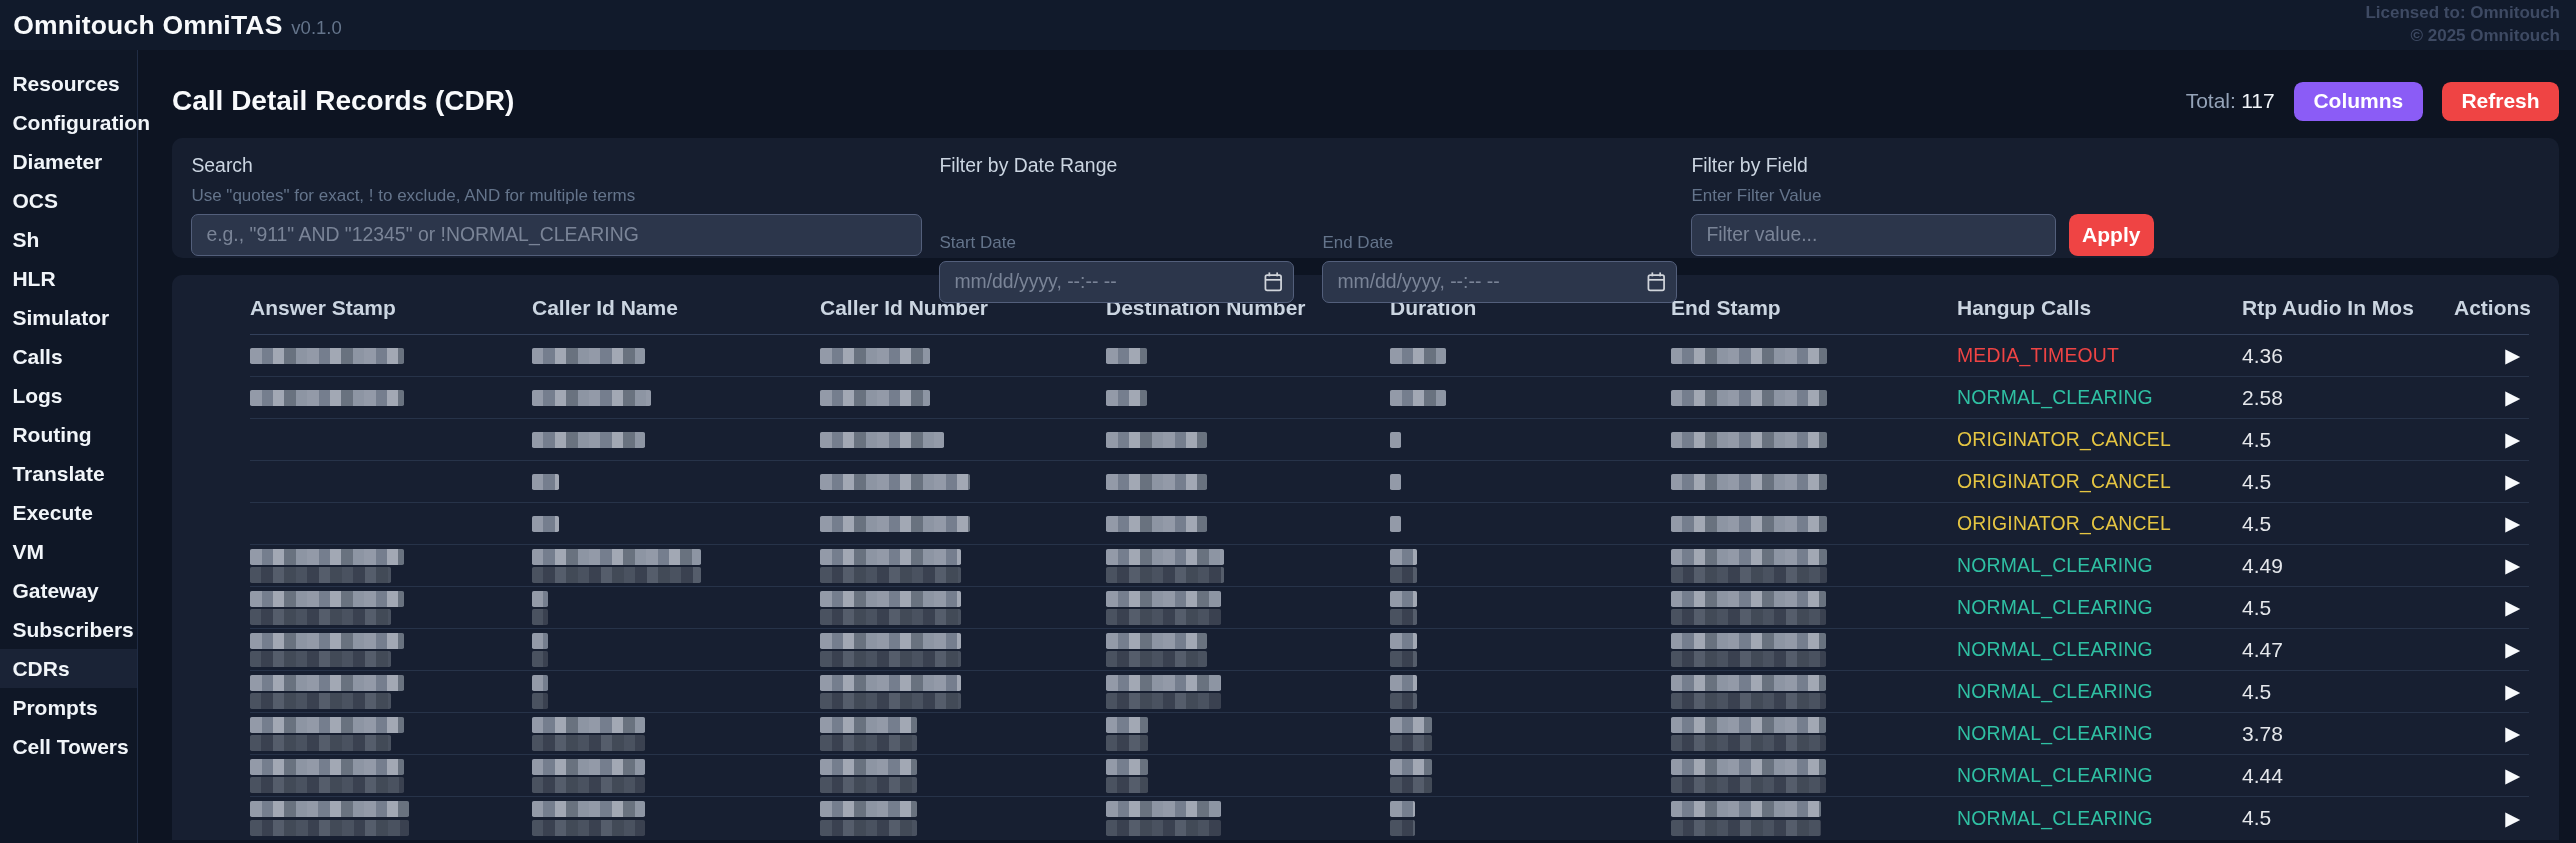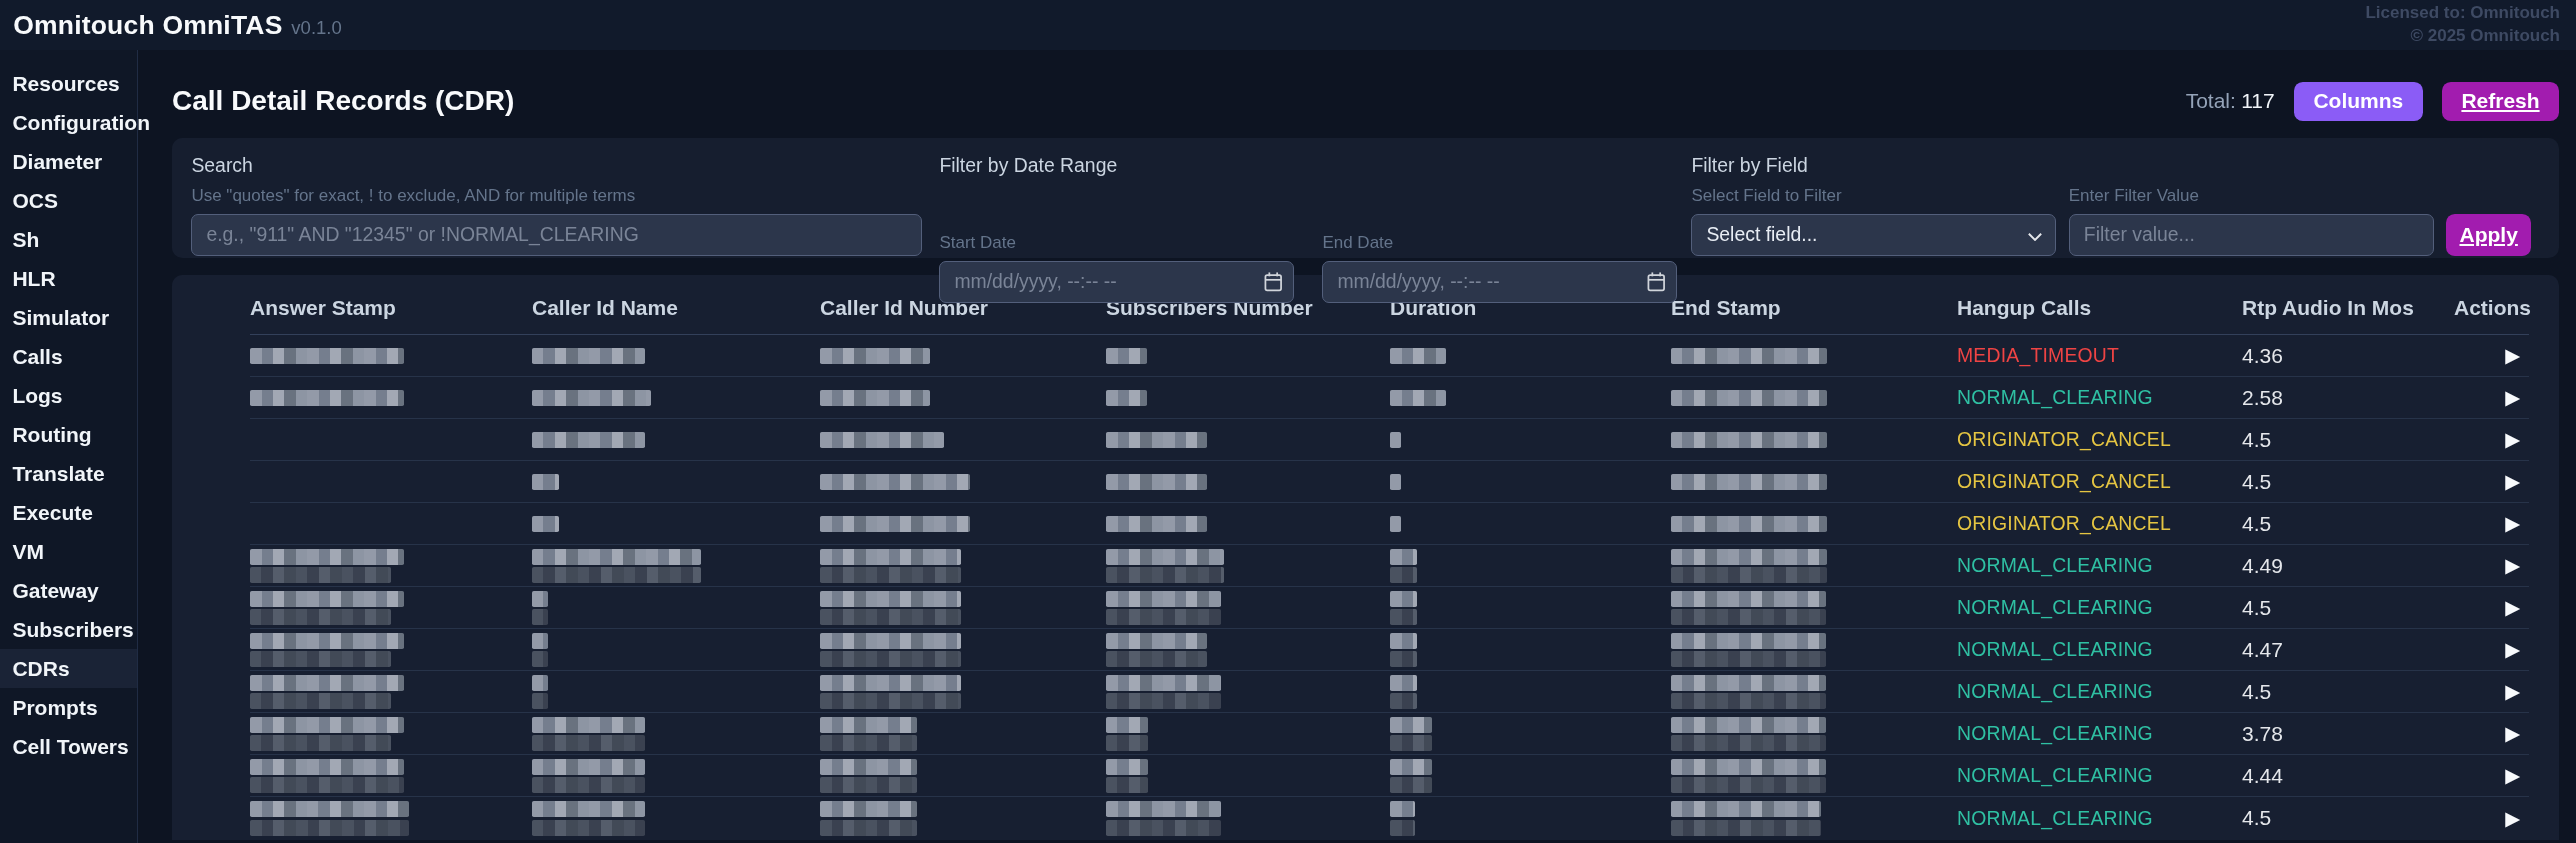--- a/index.html
+++ b/index.html
@@ -37,21 +37,21 @@
   .page-title { font-size:28px; font-weight:700; color:#f8fafc; }
   .head-right { display:flex; align-items:center; gap:19.4px; }
   .total-wrap { font-size:21px; color:#94a3b8; }
   .total-wrap b { color:#f1f5f9; font-weight:400; margin-left:5.3px; }
   .btn {
     border:none; border-radius:8.8px; height:39px; padding:0 19.4px;
     font-size:21px; font-weight:600; color:#fff; cursor:pointer;
     font-family:"Liberation Sans", sans-serif;
   }
   .btn-purple { background:#8b5cf6; }
-  .btn-blue { background:#a21caf;text-decoration:underline; }
+  .btn-blue { background:#ef4444; }
   
   .filters-card {
     margin-top:12.4px; background:#161e2f; border-radius:10.6px;
     padding:16px 19.4px 14px 19.4px; height:120px;
     display:flex; align-items:flex-start;
   }
   .fg { display:flex; flex-direction:column; }
   .fg-label { font-size:19.4px; color:#cbd5e1; font-weight:500; margin-bottom:8.8px; }
   .sub-label { font-size:17px; color:#64748b; margin-bottom:8px; }
   .fg-search { width:748px; }
@@ -200,47 +200,36 @@
               </span>
             </div>
           </div>
         </div>
       </div>
 
       <div class="fg fg-field">
         <div class="fg-label">Filter by Field</div>
         <div class="field-row">
           <div class="field-col">
-            <div class="sub-label">Select Field to Filter</div>
-            <div class="select-box">
-              <span>Select field...</span>
-              <span>
-                <svg width="16" height="9.7" viewBox="0 0 18 11">
-                    <polyline points="2,2 9,9 16,2" fill="none" stroke="#e5e7eb" stroke-width="2.2"></polyline>
-                  </svg>
-              </span>
-            </div>
-          </div>
-          <div class="field-col">
             <div class="sub-label">Enter Filter Value</div>
             <div class="value-wrap">
               <input class="inp" placeholder="Filter value..." style="">
             </div>
           </div>
           <button class="btn btn-blue btn-apply">Apply</button>
         </div>
       </div>
     </div>
 
     <div class="table-card">
       <div class="grid-row thead" id="thead">
           <div class="th">Answer Stamp</div>
           <div class="th">Caller Id Name</div>
           <div class="th">Caller Id Number</div>
-          <div class="th">Subscribers Number</div>
+          <div class="th">Destination Number</div>
           <div class="th">Duration</div>
           <div class="th">End Stamp</div>
           <div class="th">Hangup Calls</div>
           <div class="th">Rtp Audio In Mos</div>
           <div class="th">Actions</div>
         </div>
       <div id="tbody">
           <div class="grid-row trow">
             <div>
               <div class="rlines">

